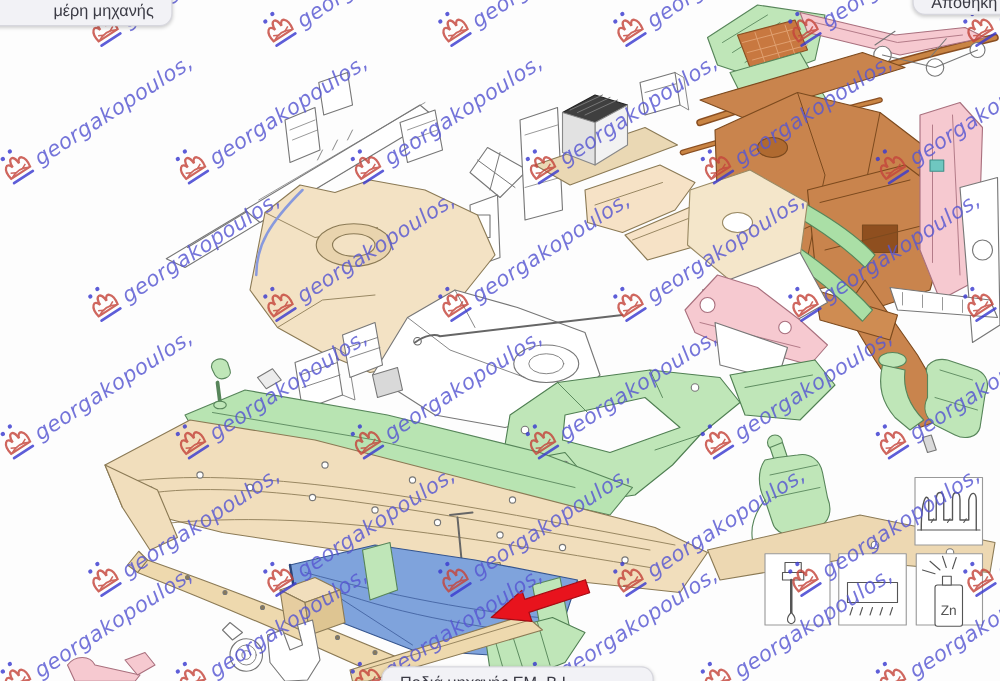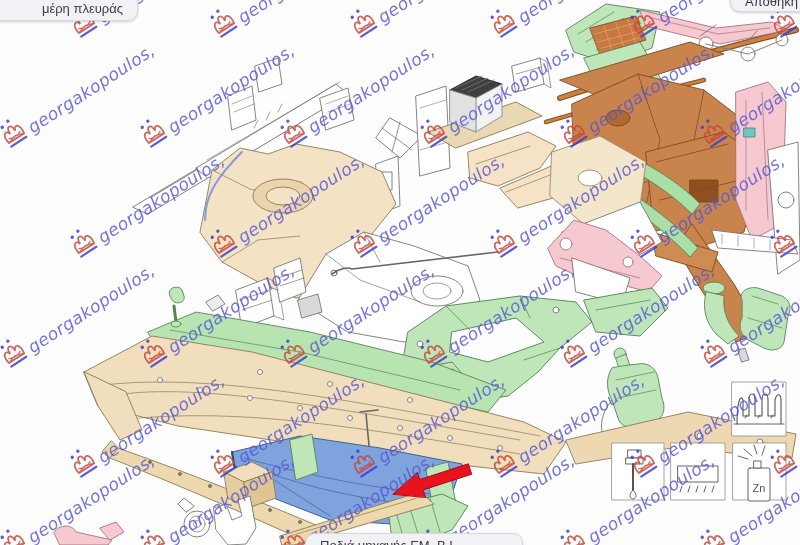--- a/index.html
+++ b/index.html
@@ -286,21 +286,21 @@
         <text x="759" y="492" text-anchor="middle" font-size="11" fill="#555" stroke="none">Zn</text>
       </g>
 
       <g>
         <polygon points="393,494 417.5,472.3 419.8,479.5 468.3,463.8 471.7,474.2 423.2,489.9 425.5,497.1" fill="#e8131d" stroke="#a50d14" stroke-width="1"></polygon>
       </g>
     </g>
   </svg>
 
   <div class="chip chip-tl">
-    <span>μέρη πλευράς</span>
+    <span>μέρη μηχανής</span>
   </div>
   <div class="chip chip-tr">
     <span>Αποθήκη</span>
   </div>
   <div class="chip chip-bottom">
     <span>Ποδιά μηχανής ΕΜ. Β.Ι.</span>
   </div>
 
 <div class="wm" style="left: 80px; top: 12px;">
       <svg width="26" height="30" viewBox="0 0 26 30">

